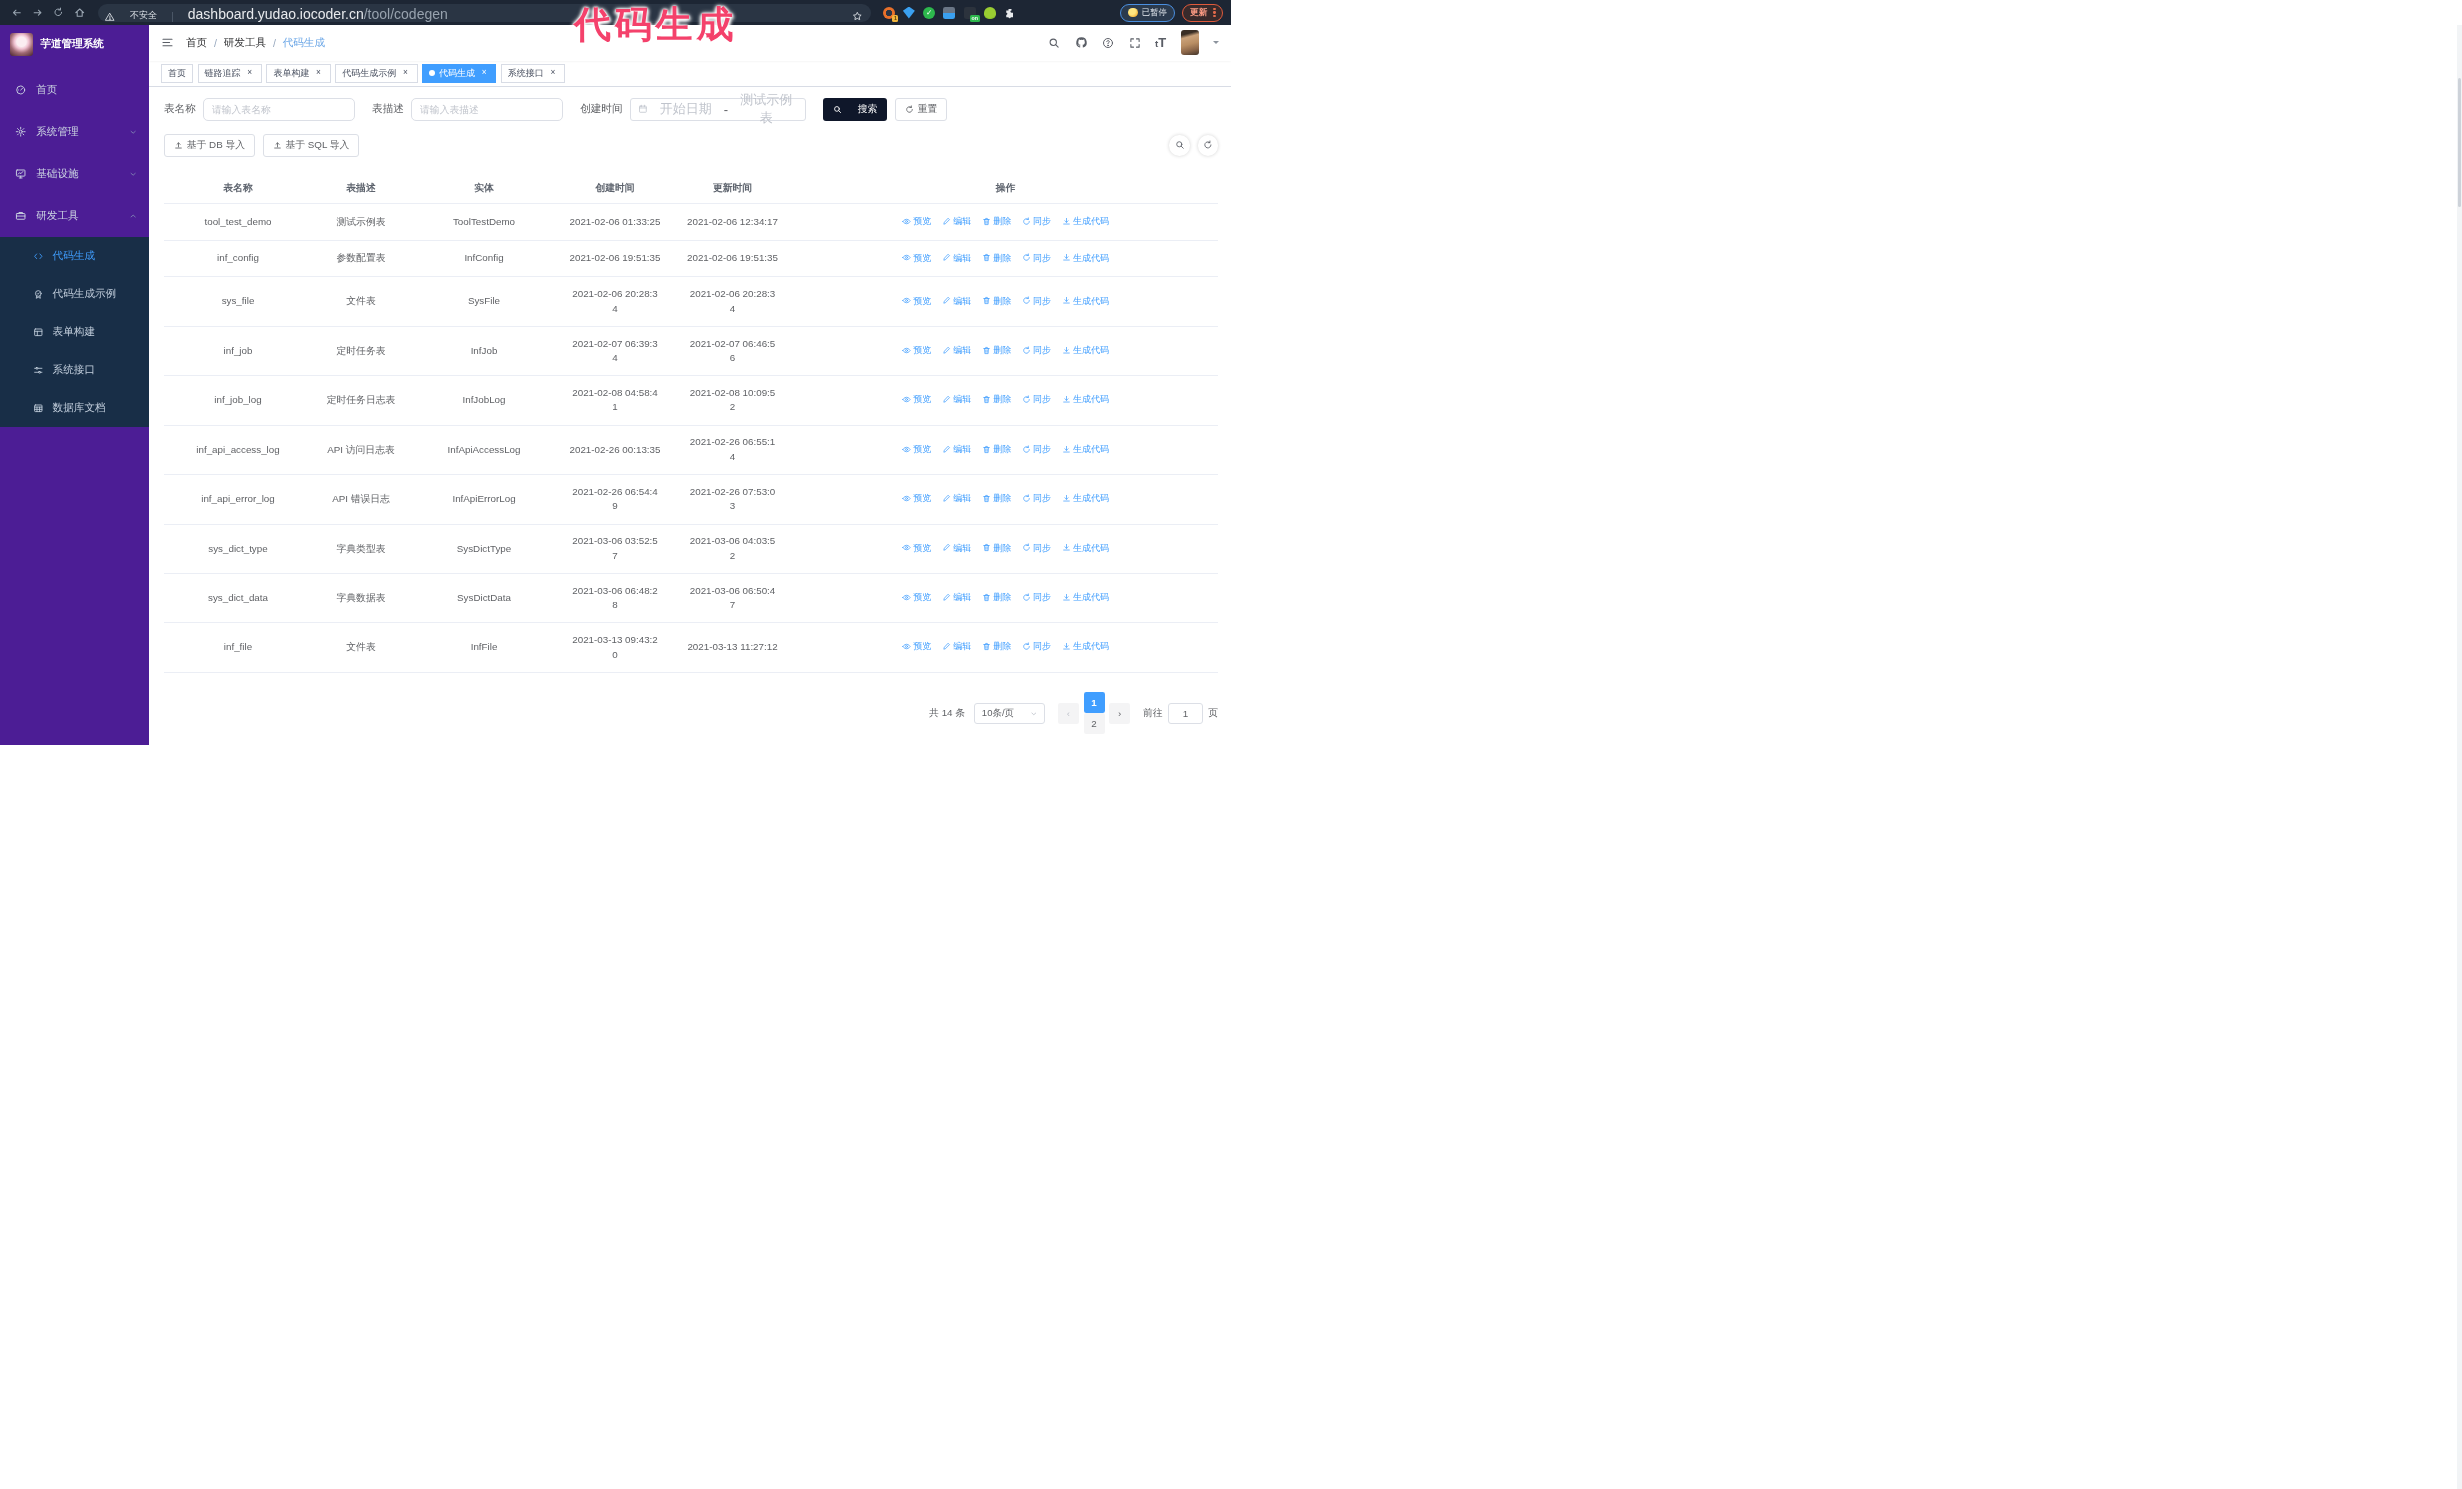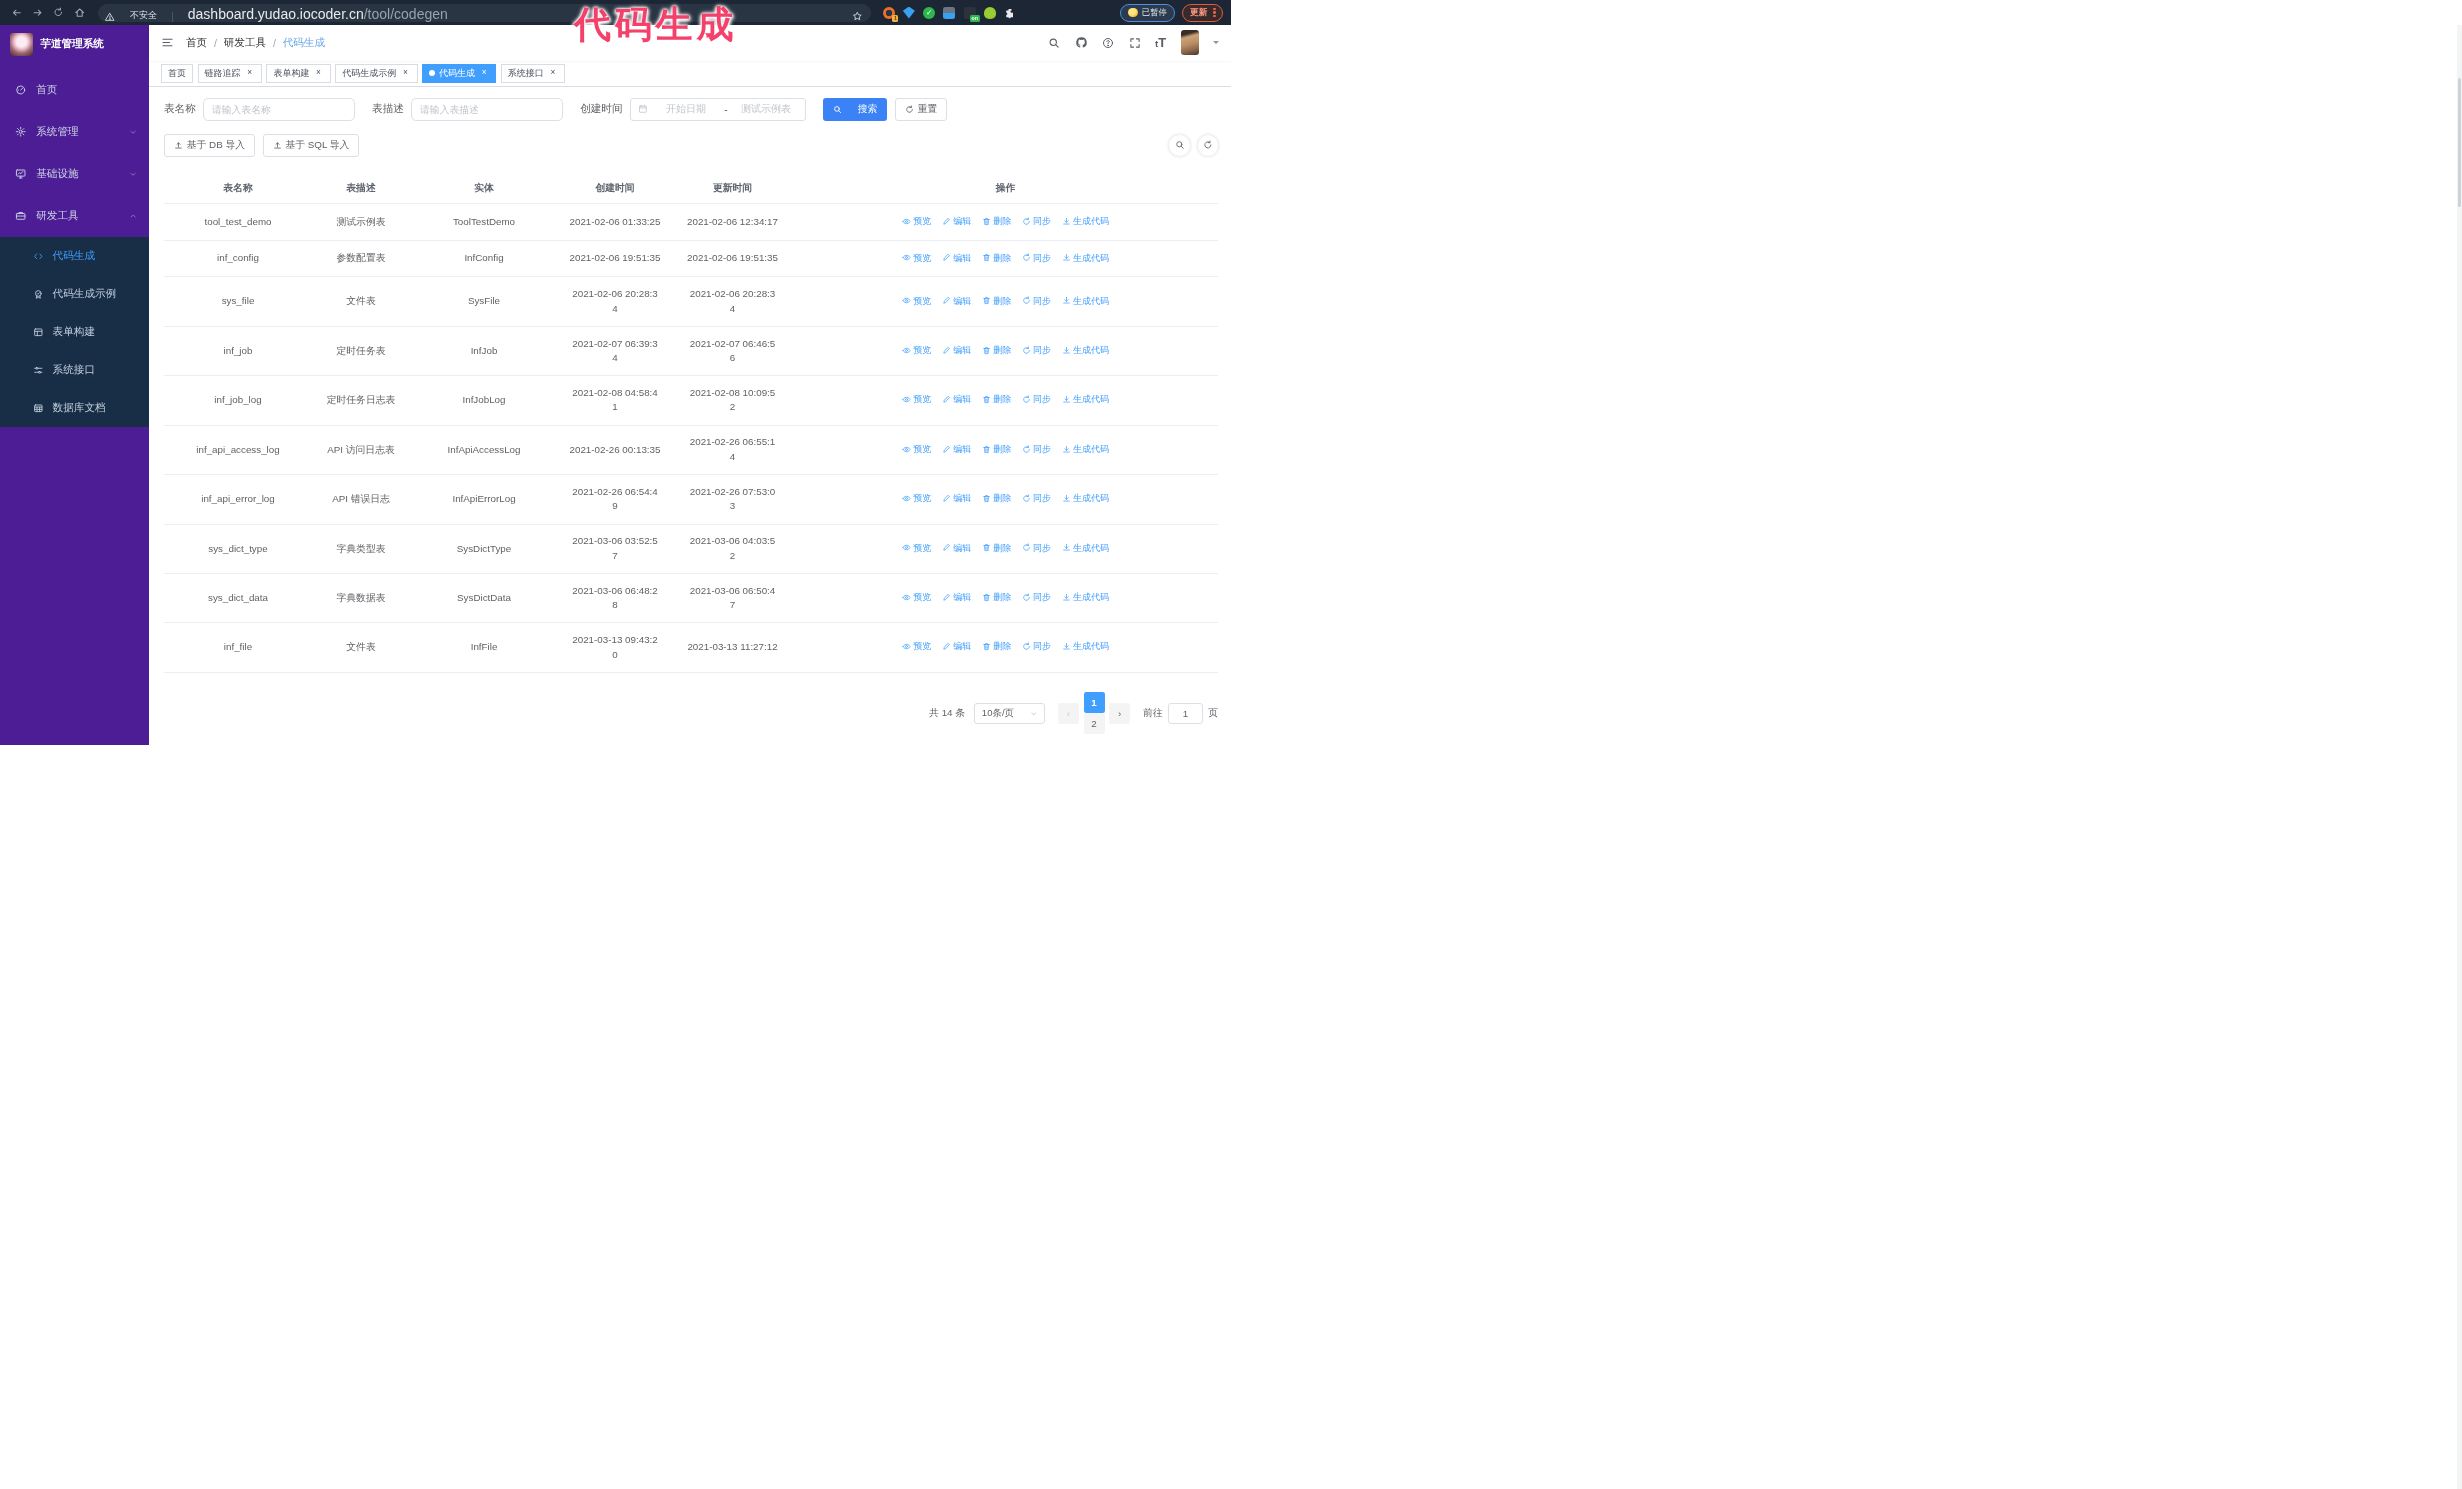--- a/index.html
+++ b/index.html
@@ -78,26 +78,26 @@
 
   
   .content { flex:1; padding:10.6px 13px 0 15px; position:relative; }
   .search-row { display:flex; align-items:center; font-size:10.6px; color:#606266; }
   .lbl { margin-right:7.6px; white-space:nowrap; }
   .inp { height:23px; border:0.8px solid #dcdfe6; border-radius:5px; padding:0 7.6px; font-size:9.8px;
     color:#606266; width:152px; outline:none; font-family:inherit; }
   .inp::placeholder { color:#c0c4cc; }
   .gap { width:16.7px; }
   .date-box { width:176px; height:23px; border:0.8px solid #dcdfe6; border-radius:3px;
-    display:flex; align-items:center; gap:6px; padding:0 6.8px; font-size:10px; color:#c0c4cc; }
+    display:flex; align-items:center; gap:6px; padding:0 6.8px; font-size:13px; color:#c0c4cc; }
   .date-box .dsep { color:#606266; flex:0 0 auto; }
   .date-box .ph { flex:1; text-align:center; }
   .btn { height:23px; border-radius:3px; padding:0 9px; font-size:9.8px; display:inline-flex;
     align-items:center; gap:3.8px; cursor:pointer; border:0.8px solid transparent; white-space:nowrap; }
-  .btn-primary { background:#3b82f6; color:#fff; margin-left:16.7px;gap:16px; }
+  .btn-primary { background:#0f172a; color:#fff; margin-left:16.7px;gap:16px; }
   .btn-plain { background:#fff; color:#606266; border-color:#dcdfe6; }
   .btn-reset { margin-left:7.6px;text-align:center; }
 
   .toolbar-row { margin-top:13px; display:flex; align-items:center; }
   .toolbar-row .btn-plain { margin-right:7.6px; }
   .right-circles { margin-left:auto; display:flex; gap:7.6px; }
   .circle-btn { width:20.5px; height:20.5px; border-radius:50%; background:#fff; color:#5a5e66;
     box-shadow:0 0 3.8px rgba(0,0,0,0.18); display:flex; align-items:center; justify-content:center; cursor:pointer; }
 
   

